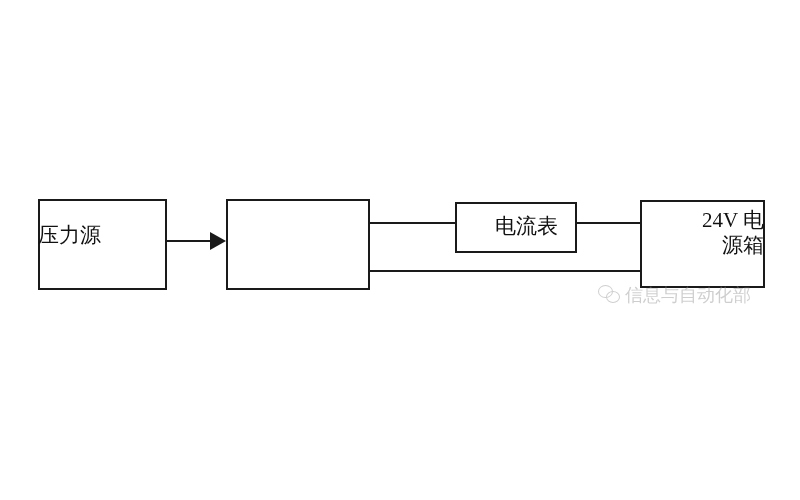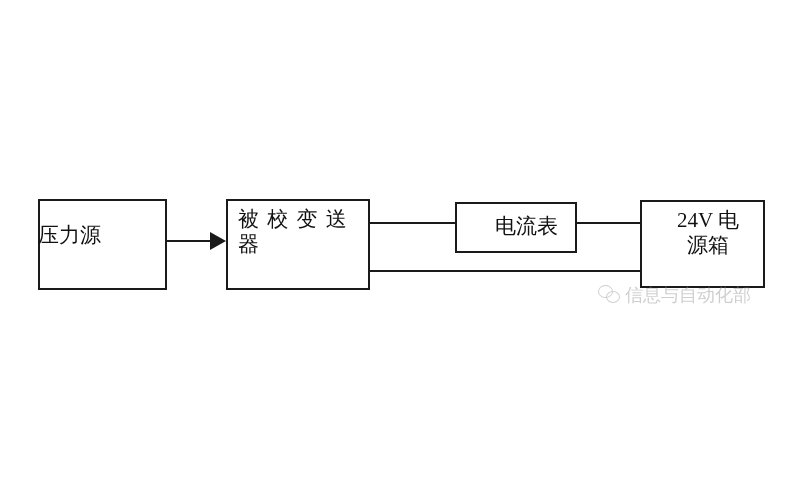--- a/index.html
+++ b/index.html
@@ -58,21 +58,21 @@
     left: 455px; top: 214px; width: 143px;
     text-align: center;
     font-size: 21px;
   }
 
   #box-power-supply {
     left: 640px; top: 200px; width: 125px; height: 88px;
   }
   #label-power-supply {
     left: 652px; top: 208px; width: 112px;
-    text-align: center;
+    text-align: right;
     font-size: 21px;
   }
 
   
   .wire-h {
     position: absolute;
     height: 0;
     border-top: 2px solid #1a1a1a;
   }
 
@@ -142,22 +142,20 @@
 
 <div id="canvas">
 
   <div class="box" id="box-pressure-source"></div>
   <div class="box-label" id="label-pressure-source">压力源</div>
 
   <div class="wire-h" id="wire-source-to-transmitter"></div>
   <div id="arrowhead-source-to-transmitter"></div>
 
   <div class="box" id="box-transmitter"></div>
-  <div class="box-label" id="label-transmitter">被 校 变 送
-器</div>
 
   <div class="wire-h" id="wire-transmitter-to-ammeter"></div>
 
   <div class="box" id="box-ammeter"></div>
   <div class="box-label" id="label-ammeter">电流表</div>
 
   <div class="wire-h" id="wire-ammeter-to-power"></div>
 
   <div class="wire-h" id="wire-transmitter-to-power"></div>
 

